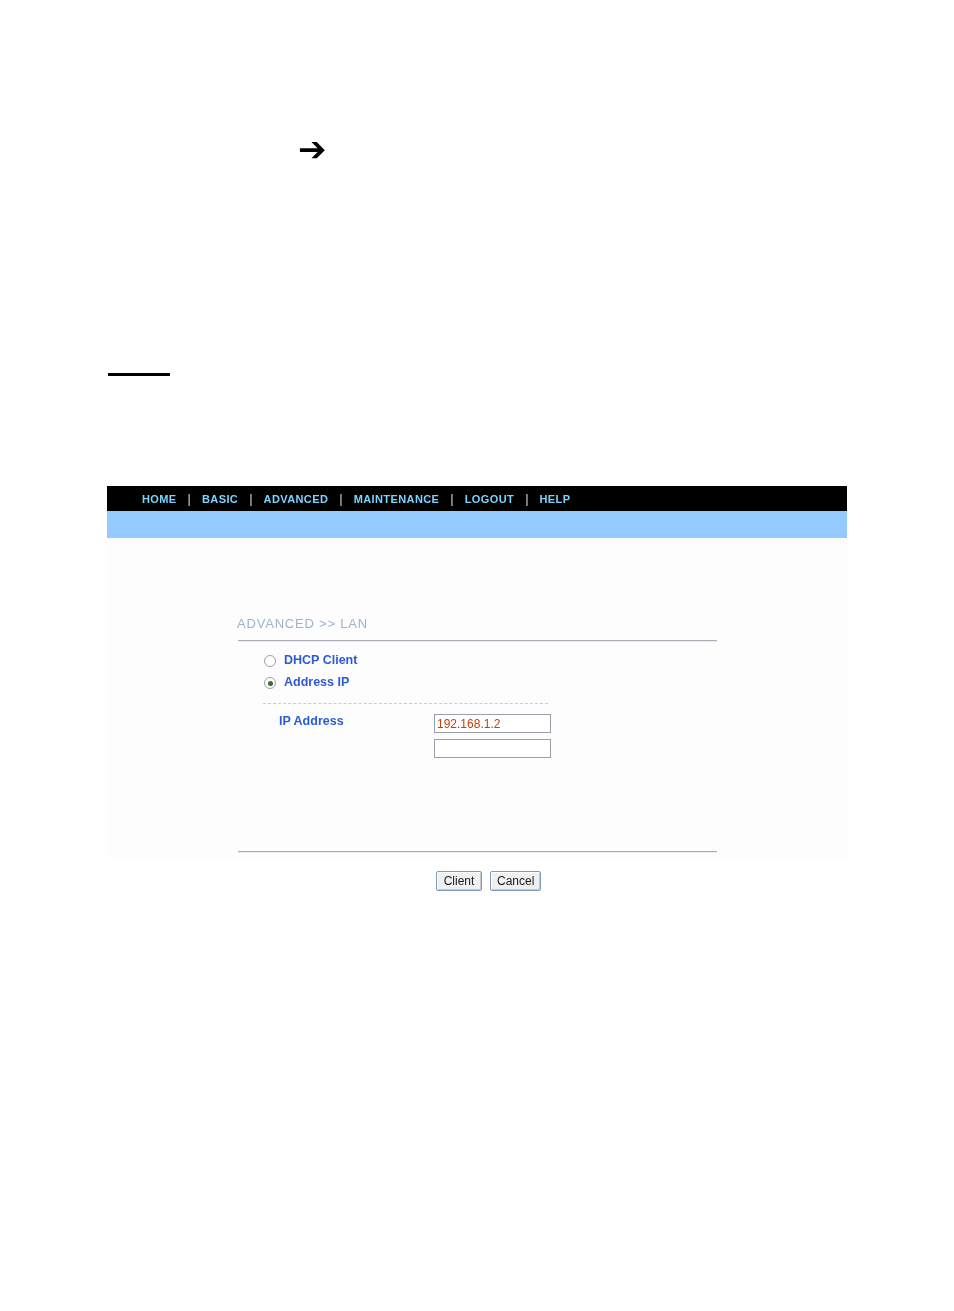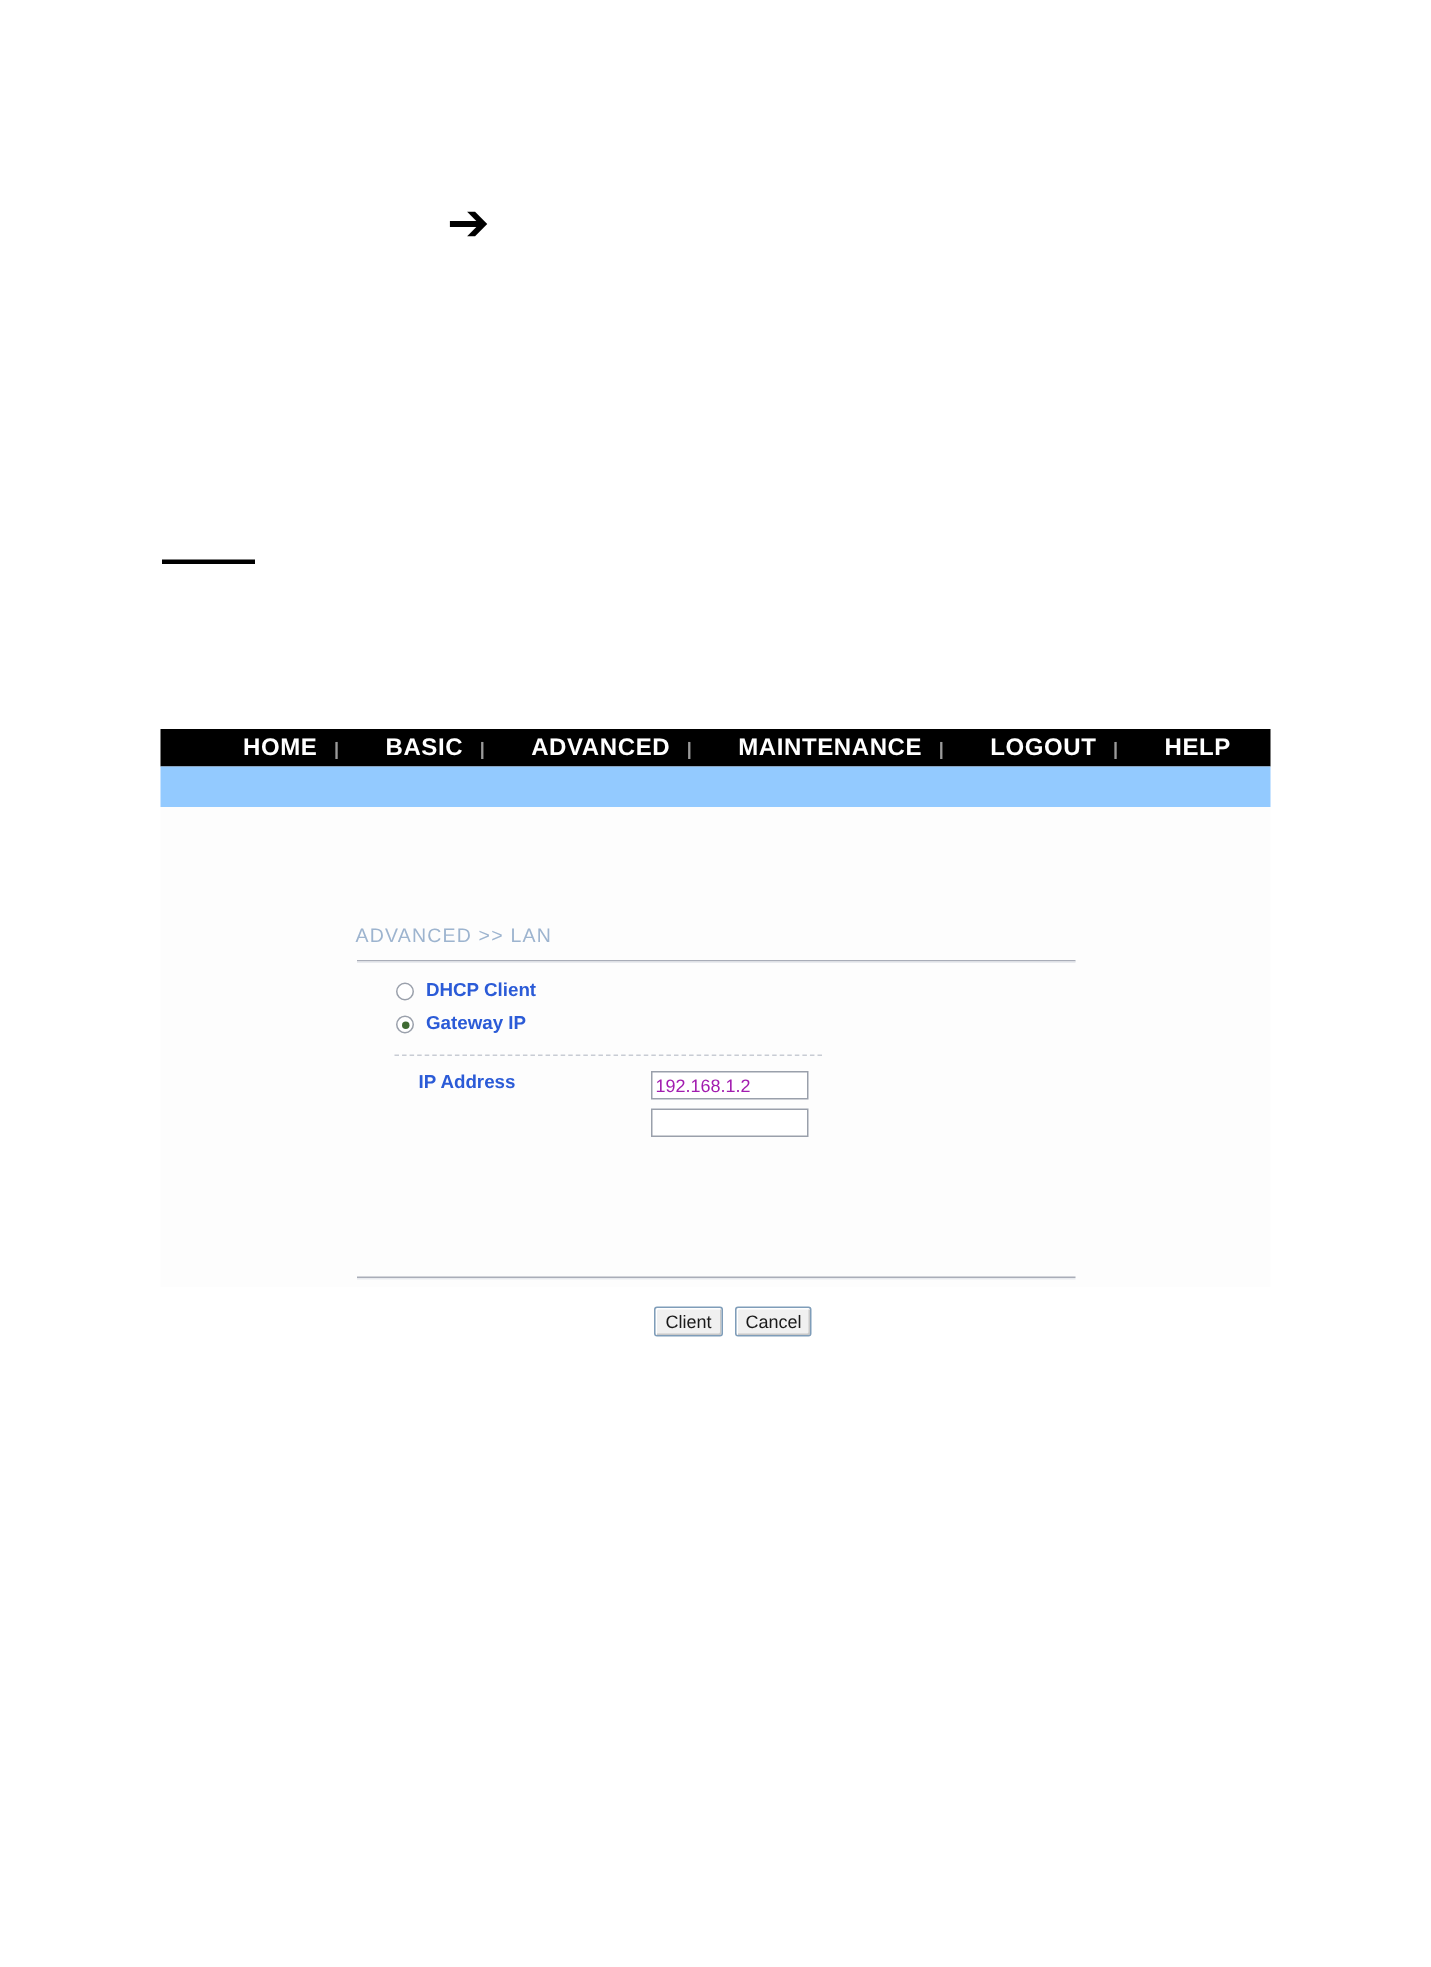--- a/index.html
+++ b/index.html
@@ -50,28 +50,27 @@
   
   .navbar {
     height: 25px;
     background: #000000;
     display: flex;
     align-items: center;
     padding-left: 35px;
     box-sizing: border-box;
   }
   .nav-item {
-    color: #ffffff;
-    font-size: 16px;
+    color: #7dd3fc;
+    font-size: 11px;
     font-weight: bold;
     letter-spacing: 0.4px;
     font-family: "Liberation Sans", sans-serif;
     white-space: nowrap;
     text-decoration: none;
-    margin-left: 20px;
   }
   .nav-sep {
     color: #9a9a9a;
     font-size: 12px;
     font-weight: bold;
     margin: 0 11px;
     font-family: "Liberation Sans", sans-serif;
   }
 
   
@@ -178,27 +177,27 @@
   }
   .field-label {
     width: 155px;
     font-size: 12.5px;
     font-weight: bold;
     color: #2b5bd7;
     font-family: "Liberation Sans", sans-serif;
     white-space: nowrap;
   }
   .field-input {
-    width: 105px;
+    width: 117px;
     height: 19px;
     box-sizing: border-box;
     border: 1px solid #9aa0ab;
     background: #ffffff;
     font-size: 12px;
-    color: #a21caf;
+    color: #c2410c;
     font-family: "Liberation Sans", sans-serif;
     padding: 0 2px;
     outline: none;
   }
 
   
   .button-bar {
     position: absolute;
     left: 329px;
     top: 333px;
@@ -252,21 +251,21 @@
 
     <div class="divider-top"></div>
 
     <div class="radio-row r1">
       <span class="radio"></span>
       <span class="radio-label">DHCP Client</span>
     </div>
 
     <div class="radio-row r2">
       <span class="radio checked"></span>
-      <span class="radio-label">Gateway IP</span>
+      <span class="radio-label">Address IP</span>
     </div>
 
     <div class="dashed-sep"></div>
 
     <div class="fields">
       <div class="field-row">
         <span class="field-label">IP Address</span>
         <input class="field-input" type="text" value="192.168.1.2" style="">
       </div>
       <div class="field-row">

